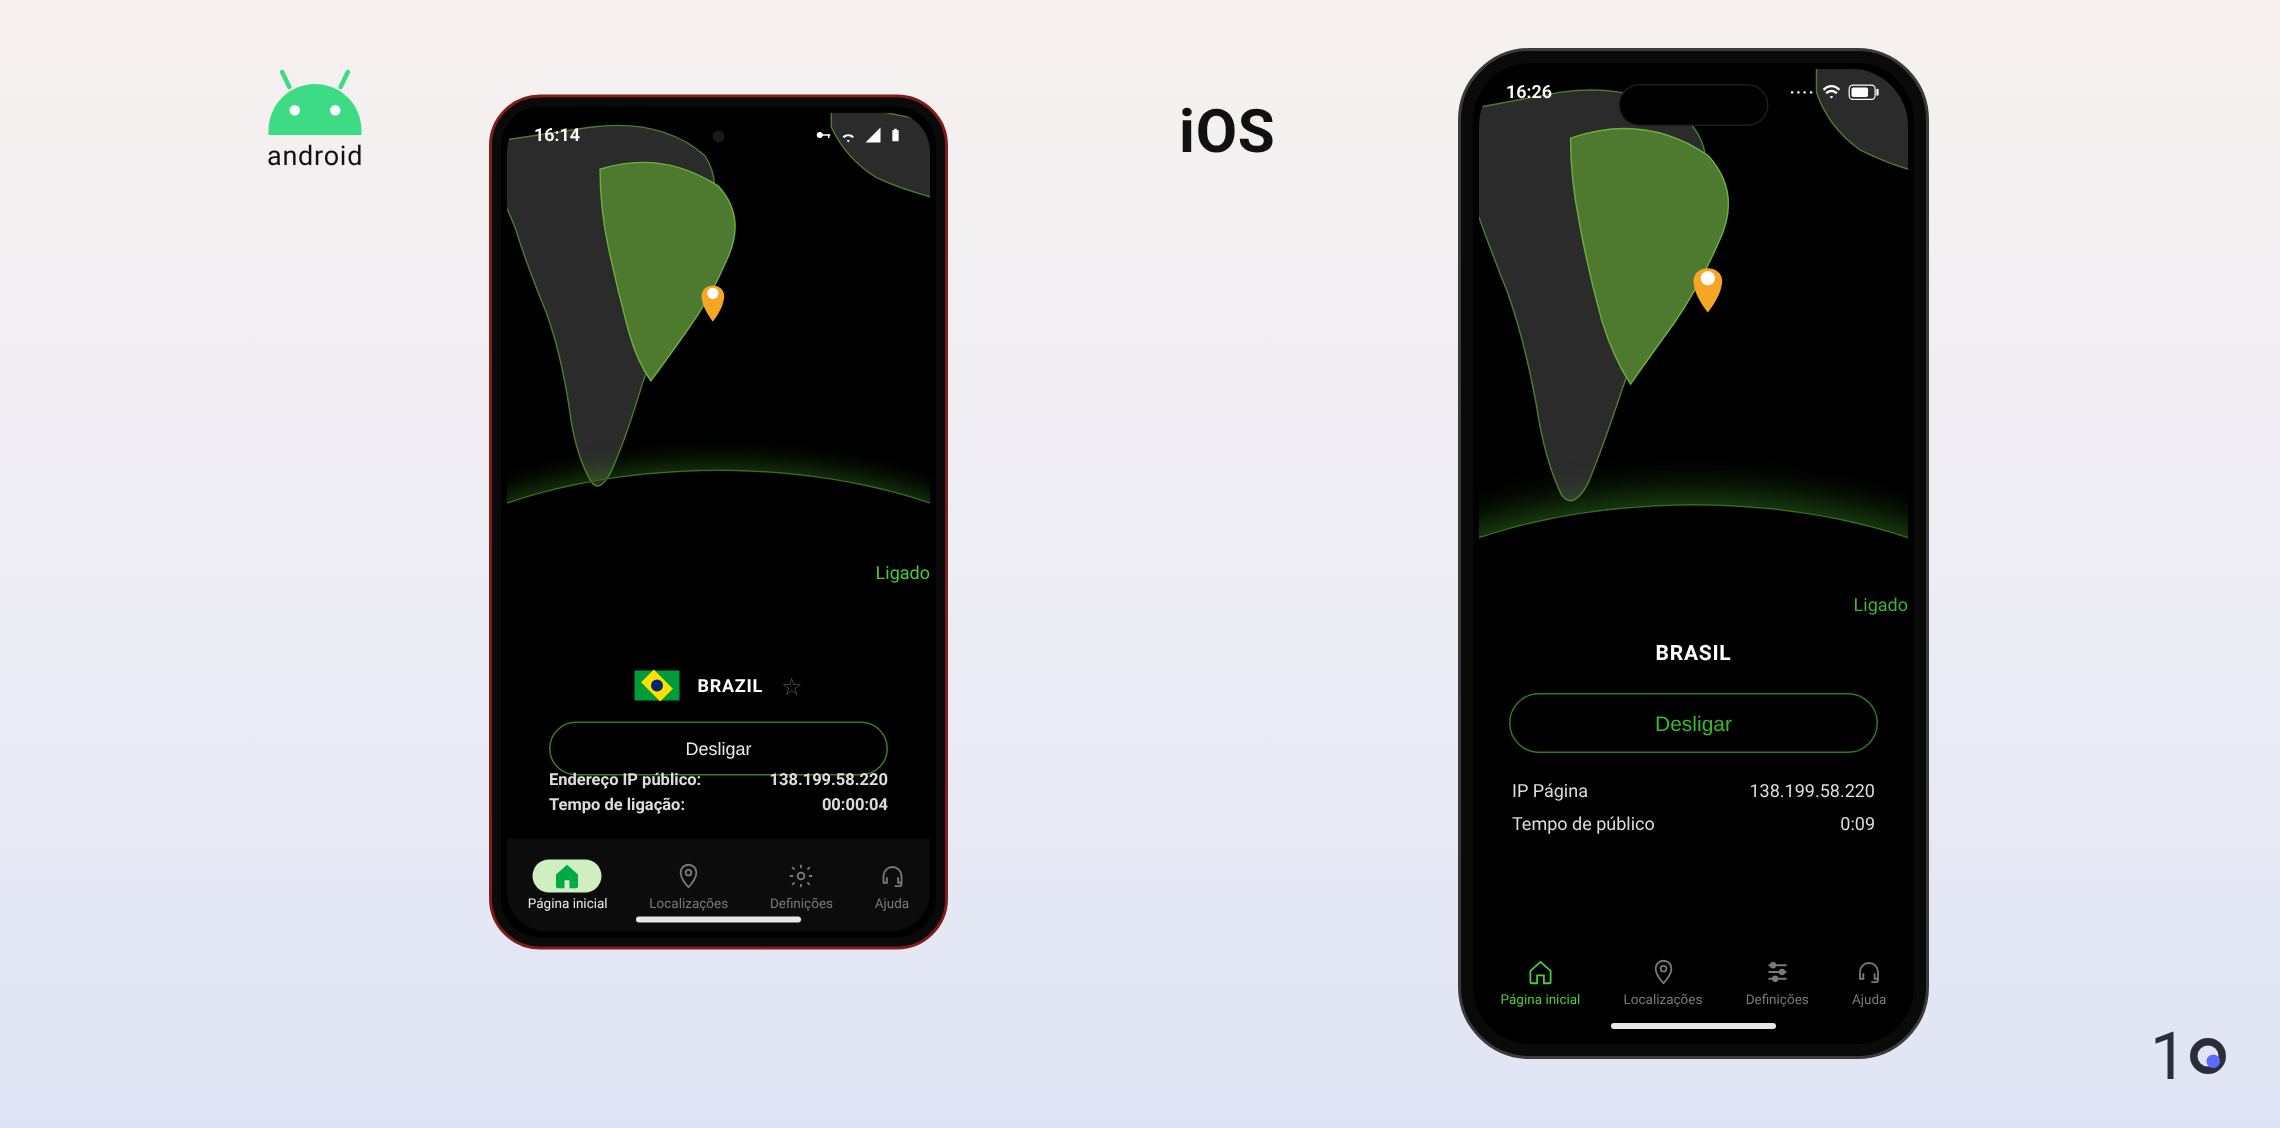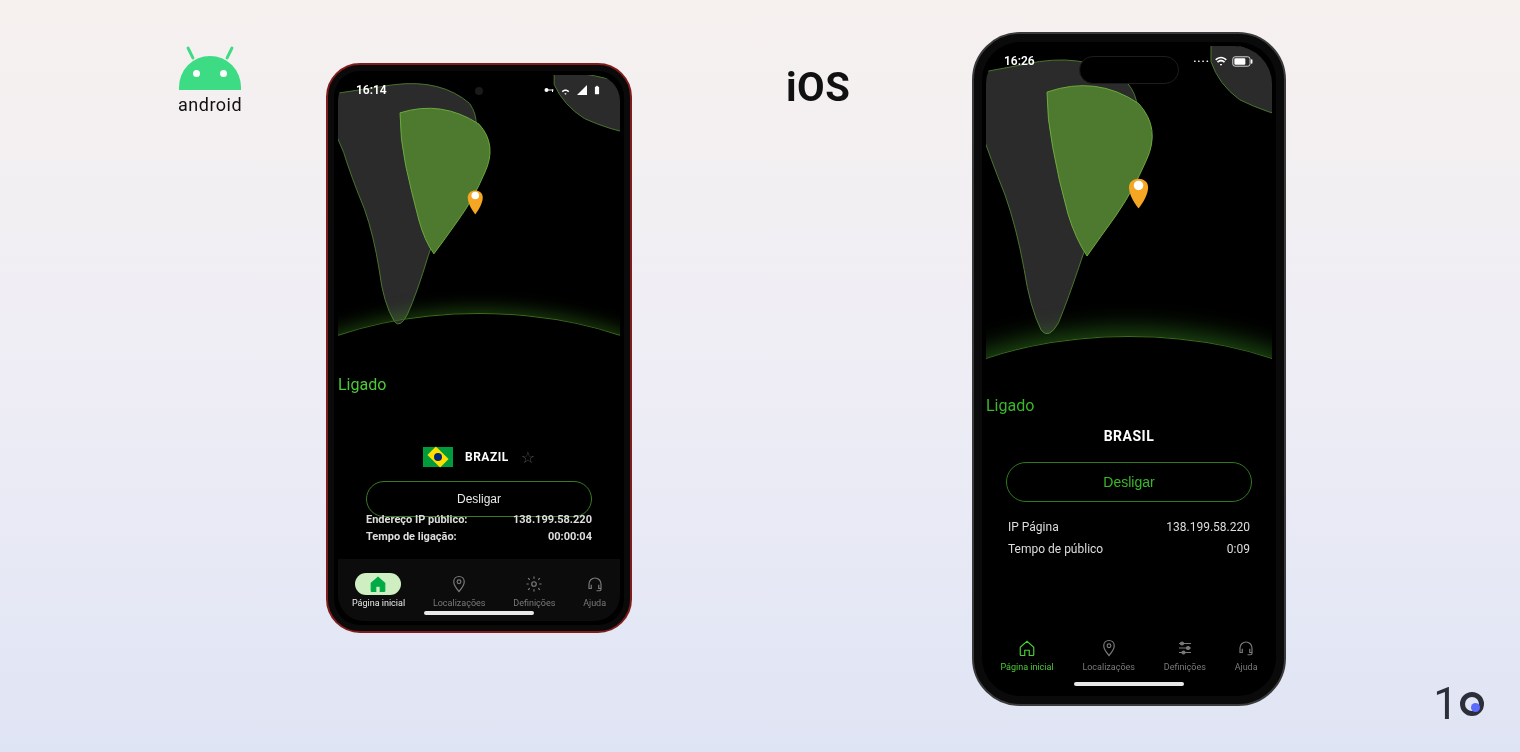--- a/index.html
+++ b/index.html
@@ -41,21 +41,21 @@
   .ios-frame .sb-r{right:-6px; top:160px; width:5px; height:72px;}
 
   .statusbar{position:absolute; top:0; left:0; right:0; height:30px; display:flex; align-items:center; justify-content:space-between; padding:0 18px; font-size:12px; font-weight:600; z-index:15;}
   .sb-icons{display:flex; gap:4px; align-items:center; font-size:11px;}
 
   .map-wrap{position:absolute; top:0; left:0; right:0; height:290px; overflow:hidden;}
   .arc{position:absolute; left:-40%; right:-40%; top:238px; height:260px; border:1px solid #3a6b1f; border-radius:50%; box-shadow:0 -4px 18px rgba(80,180,40,.35);}
   .ios-screen .arc{top:290px; box-shadow:0 -6px 26px rgba(80,200,50,.4);}
   .ios-screen .map-wrap{height:340px;}
 
-  .connection-status{ position:absolute; left:0; right:0; text-align:left; color:#4bcb36; font-size:16px; }
+  .connection-status{ position:absolute; left:0; right:0; text-align:right; color:#4bcb36; font-size:12px; }
   .android-screen .connection-status{ top:300px; }
   .ios-screen .connection-status{ top:350px; color:#39b82a;}
 
   .location-row{ position:absolute; left:0; right:0; top:372px; display:flex; align-items:center; justify-content:center; gap:12px;}
   .flag{ width:30px; height:20px; background:#009b3a; position:relative; display:inline-block;}
   .flag::before{content:""; position:absolute; left:50%; top:50%; width:18px; height:12px; background:#ffdf00; transform:translate(-50%,-50%) rotate(45deg);}
   .flag::after{content:""; position:absolute; left:50%; top:50%; width:8px; height:8px; background:#002776; border-radius:50%; transform:translate(-50%,-50%);}
   .loc-name{font-size:12px; font-weight:700; letter-spacing:.5px;}
   .star{color:#555; font-size:16px;}
   .ios-screen .location-row{ top:382px; }

